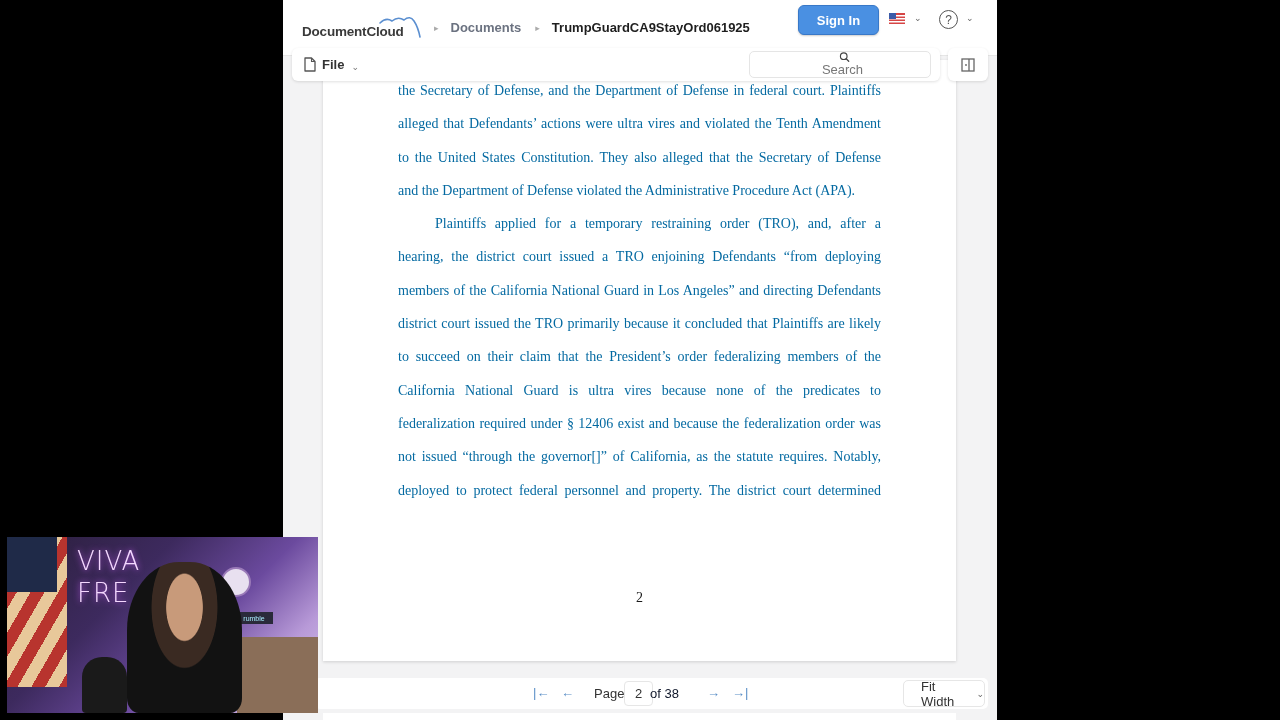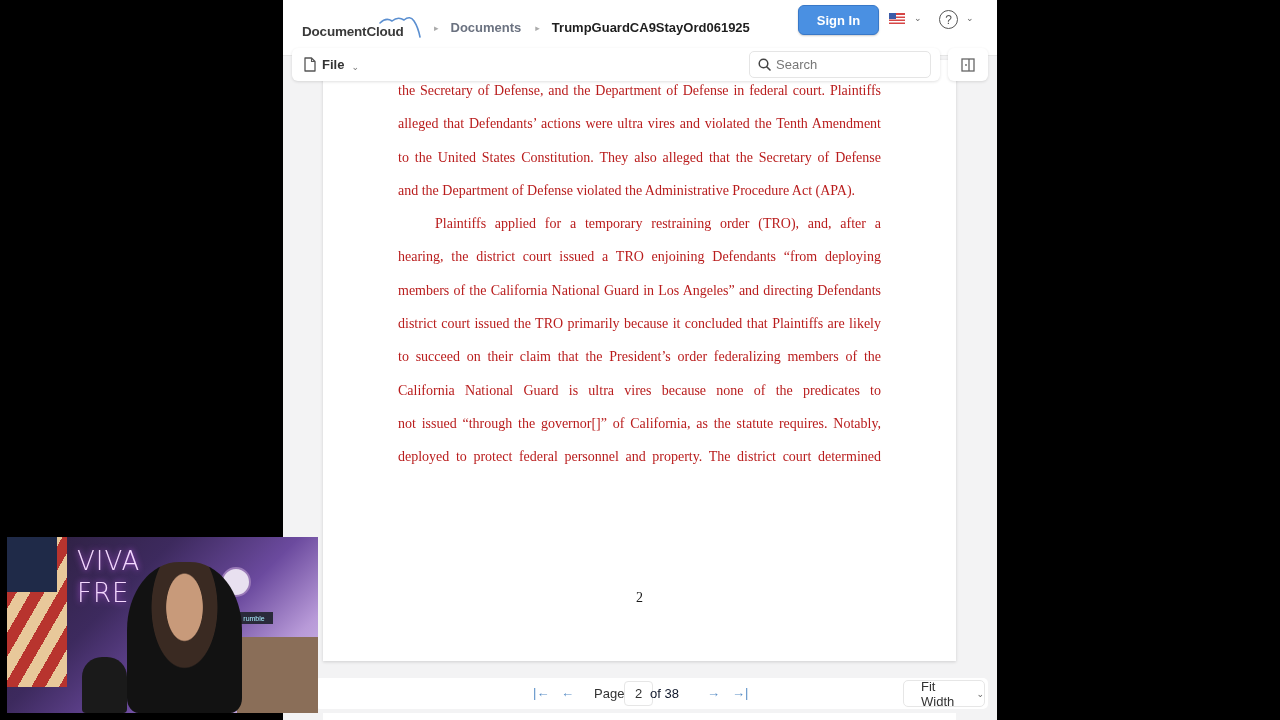--- a/index.html
+++ b/index.html
@@ -46,37 +46,38 @@
     background: #fff; border-radius: 6px; box-shadow: 0 1px 3px rgba(0,0,0,0.12);
     display: flex; align-items: center; z-index: 3;
   }
   .file-btn { display: flex; align-items: flex-end; margin-left: 12px; }
   .file-label { font-size: 13px; font-weight: bold; color: #333; margin-left: 6px; }
   .file-chev { font-size: 9px; color: #777; margin-left: 7px; }
   .search {
     position: absolute; left: 457px; top: 3px; width: 182px; height: 27px;
     border: 1px solid #e5e5e5; border-radius: 5px; display: flex; align-items: center;
     background: #fff;
+    flex-direction: column;
   }
   .search-ph { font-size: 13px; color: #777; margin-left: 5px; }
   .sidebar-toggle {
     position: absolute; left: 665px; top: 48px; width: 40px; height: 33px;
     background: #fff; border-radius: 6px; box-shadow: 0 1px 3px rgba(0,0,0,0.12);
     display: flex; align-items: center; justify-content: center; z-index: 3;
   }
 
   
   .page {
     position: absolute; left: 40px; top: 60px; width: 633px; height: 601px;
     background: #fff; box-shadow: 0 1px 3px rgba(0,0,0,0.15);
     z-index: 1;
   }
   .page-text {
     position: absolute; left: 75px; top: 20px; width: 483px;
-    font-family: "Liberation Serif", serif; font-size: 14px; color: #b91c1c;
+    font-family: "Liberation Serif", serif; font-size: 14px; color: #0369a1;
   }
   .line {
     display: block; height: 33.3px; line-height: 22px; text-align: justify;
     text-align-last: justify; white-space: nowrap; overflow: hidden;
   }
   .line.last { text-align-last: left; }
   .line.indent { padding-left: 37px; }
   .page-num {
     position: absolute; left: 0; width: 100%; top: 530px; text-align: center;
     font-family: "Liberation Serif", serif; font-size: 14px; color: #1a1a1a;
@@ -177,20 +178,21 @@
         <span class="line">the Secretary of Defense, and the Department of Defense in federal court.  Plaintiffs</span>
         <span class="line">alleged that Defendants’ actions were ultra vires and violated the Tenth Amendment</span>
         <span class="line">to the United States Constitution.  They also alleged that the Secretary of Defense</span>
         <span class="line last">and the Department of Defense violated the Administrative Procedure Act (APA).</span>
         <span class="line indent">Plaintiffs applied for a temporary restraining order (TRO), and, after a</span>
         <span class="line">hearing, the district court issued a TRO enjoining Defendants “from deploying</span>
         <span class="line">members of the California National Guard in Los Angeles” and directing Defendants</span>
         <span class="line">district court issued the TRO primarily because it concluded that Plaintiffs are likely</span>
         <span class="line">to succeed on their claim that the President’s order federalizing members of the</span>
         <span class="line">California National Guard is ultra vires because none of the predicates to</span>
+        <span class="line">federalization required under § 12406 exist and because the federalization order was</span>
         <span class="line">not issued “through the governor[]” of California, as the statute requires.  Notably,</span>
         <span class="line">deployed to protect federal personnel and property.  The district court determined</span>
       </div>
     <div class="page-num">2</div>
   </div>
 
   <div class="toolbar">
     <div class="file-btn">
       <svg width="12" height="15" viewBox="0 0 12 15">
         <path d="M1 1 H7.5 L11 4.5 V14 H1 Z" fill="none" stroke="#555" stroke-width="1.3" stroke-linejoin="round"></path>

